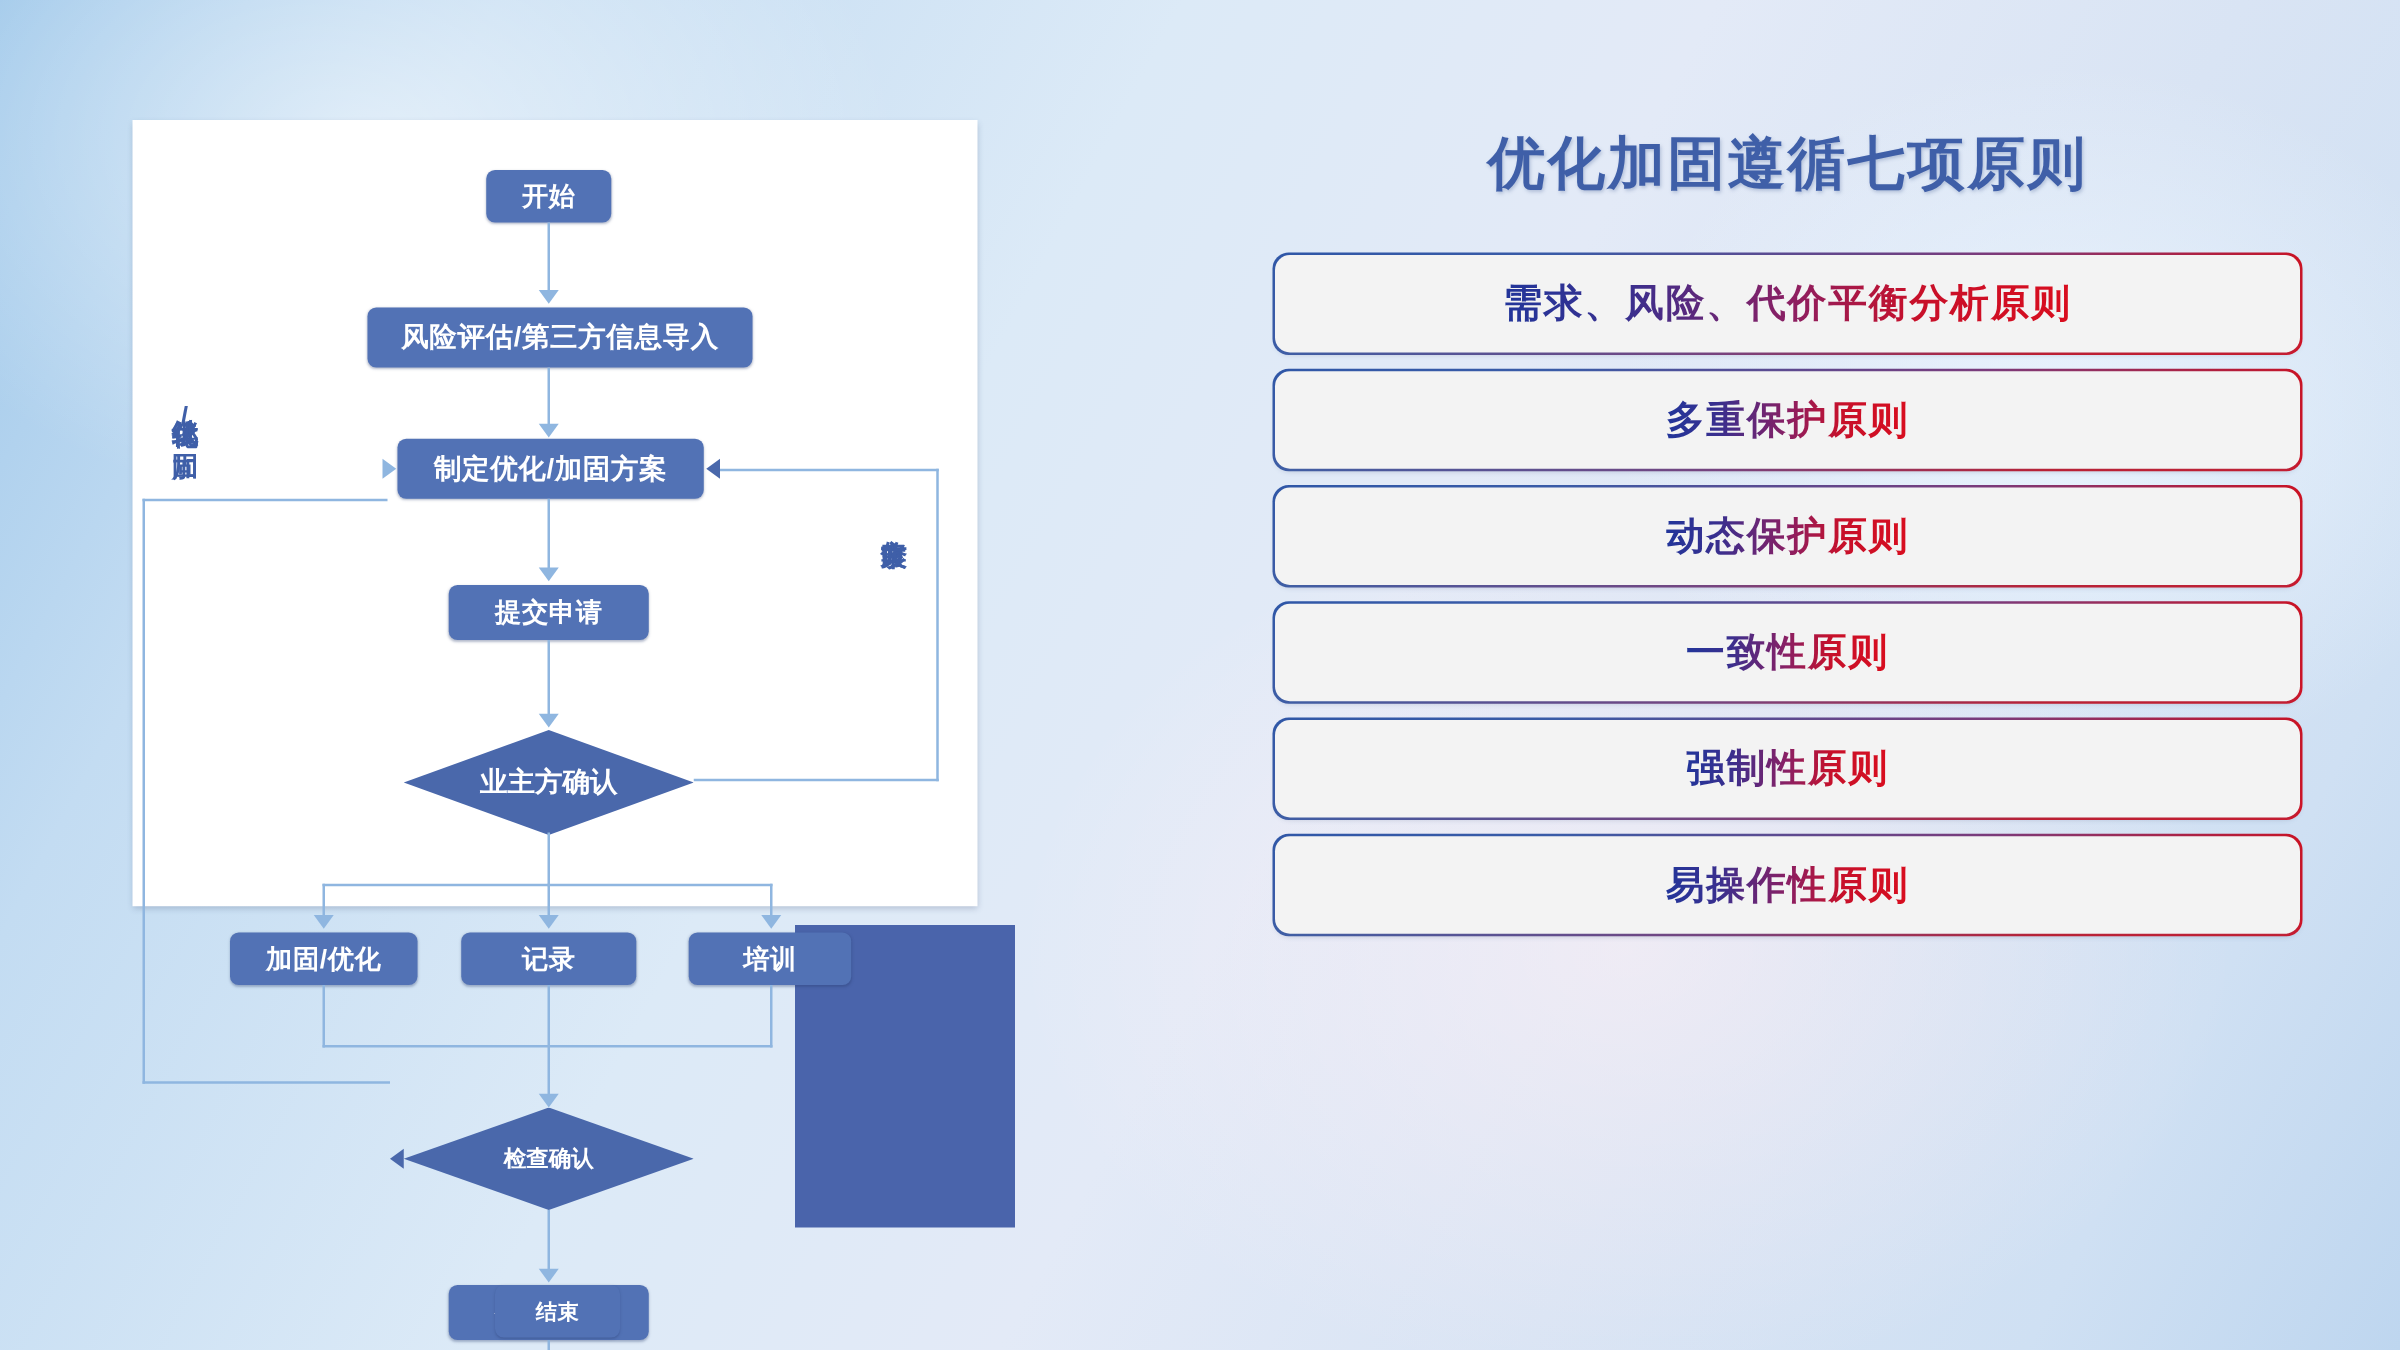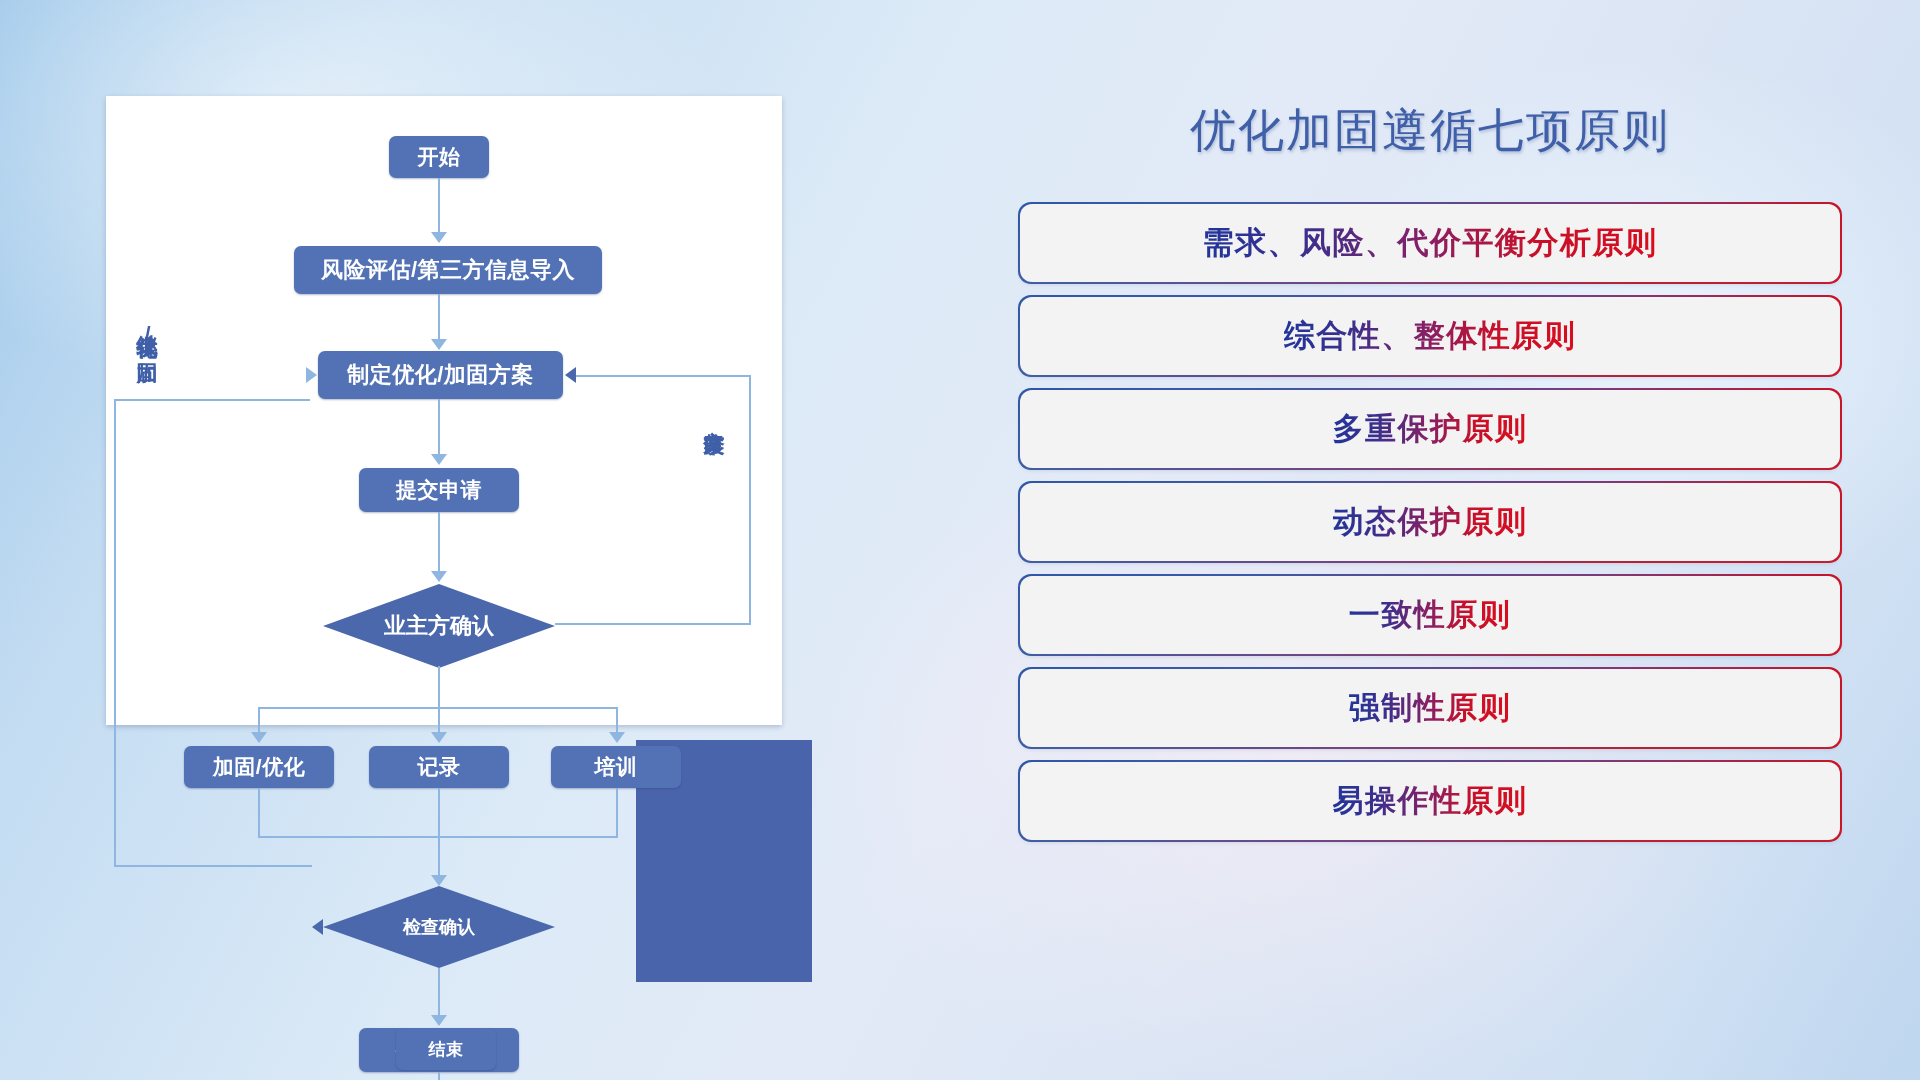--- a/index.html
+++ b/index.html
@@ -83,21 +83,21 @@
   }
 
   
   #principles-panel {
     position: absolute;
     left: 1020px; top: 100px;
     width: 820px; height: 900px;
   }
   #principles-title {
     font-size: 46px;
-    font-weight: normal;
+    font-weight: bold;
     color: #3f5fa8;
     text-align: center;
     letter-spacing: 2px;
     margin-bottom: 42px;
     text-shadow: 1px 2px 3px rgba(120,140,180,0.45);
   }
   .principle-card {
     position: relative;
     height: 78px;
     margin-bottom: 15px;
@@ -224,23 +224,20 @@
 
 </div>
 
 <div id="principles-panel">
   <div id="principles-title">优化加固遵循七项原则</div>
 
   <div class="principle-card">
     <span class="principle-label">需求、风险、代价平衡分析原则</span>
   </div>
   <div class="principle-card">
-    <span class="principle-label">综合性、整体性原则</span>
-  </div>
-  <div class="principle-card">
     <span class="principle-label">多重保护原则</span>
   </div>
   <div class="principle-card">
     <span class="principle-label">动态保护原则</span>
   </div>
   <div class="principle-card">
     <span class="principle-label">一致性原则</span>
   </div>
   <div class="principle-card">
     <span class="principle-label">强制性原则</span>

